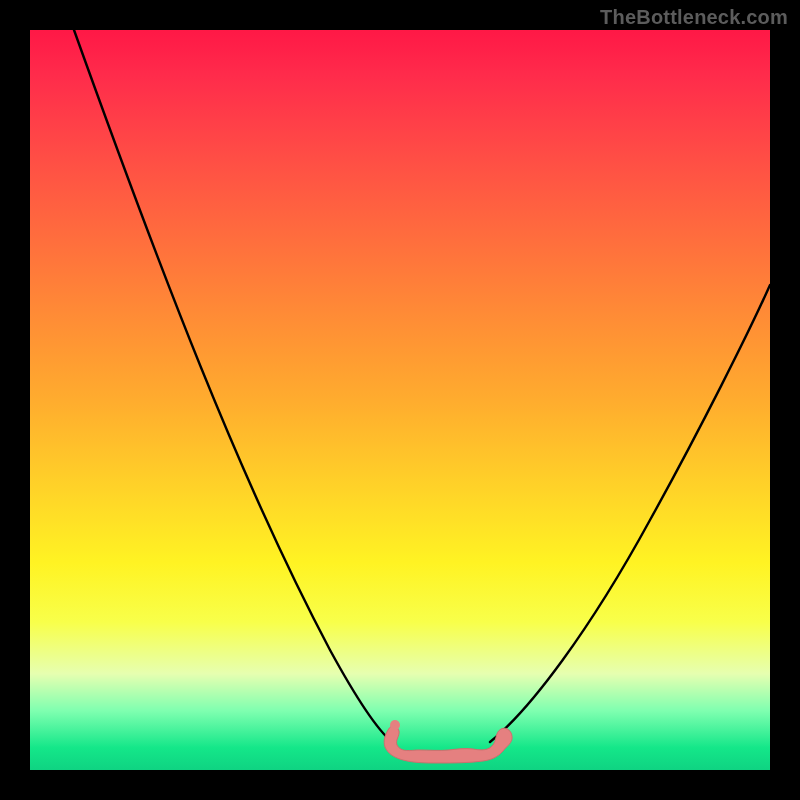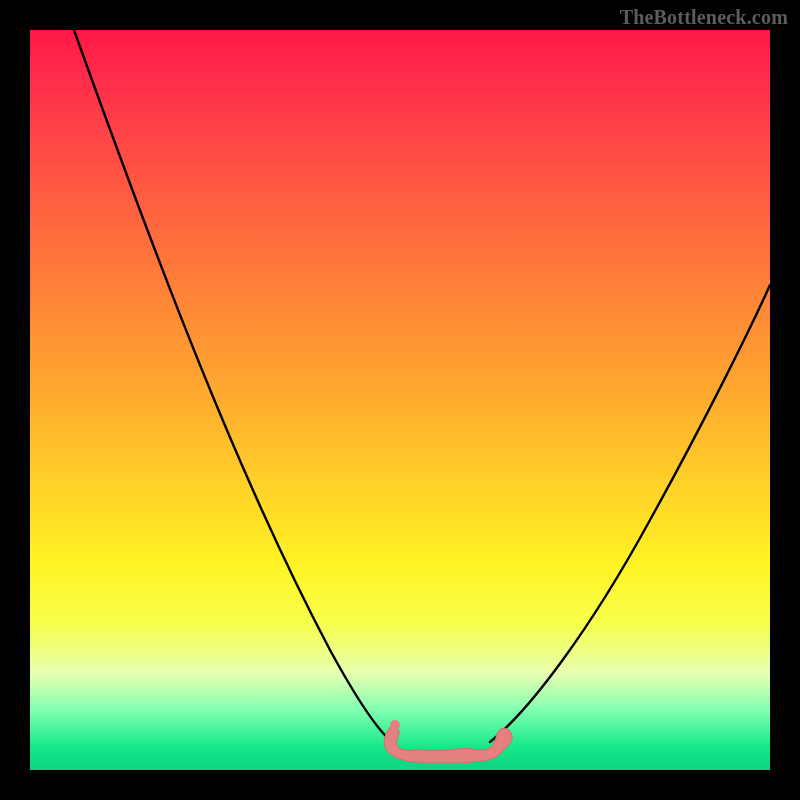--- a/index.html
+++ b/index.html
@@ -11,21 +11,20 @@
     overflow: hidden;
     font-family: Arial, Helvetica, sans-serif;
   }
   .frame {
     position: absolute;
     left: 0;
     top: 0;
     width: 800px;
     height: 800px;
     background: #000;
-    font-family: Liberation Serif, serif;
   }
   .plot-area {
     position: absolute;
     left: 30px;
     top: 30px;
     width: 740px;
     height: 740px;
     
     background: linear-gradient(
       to bottom,

